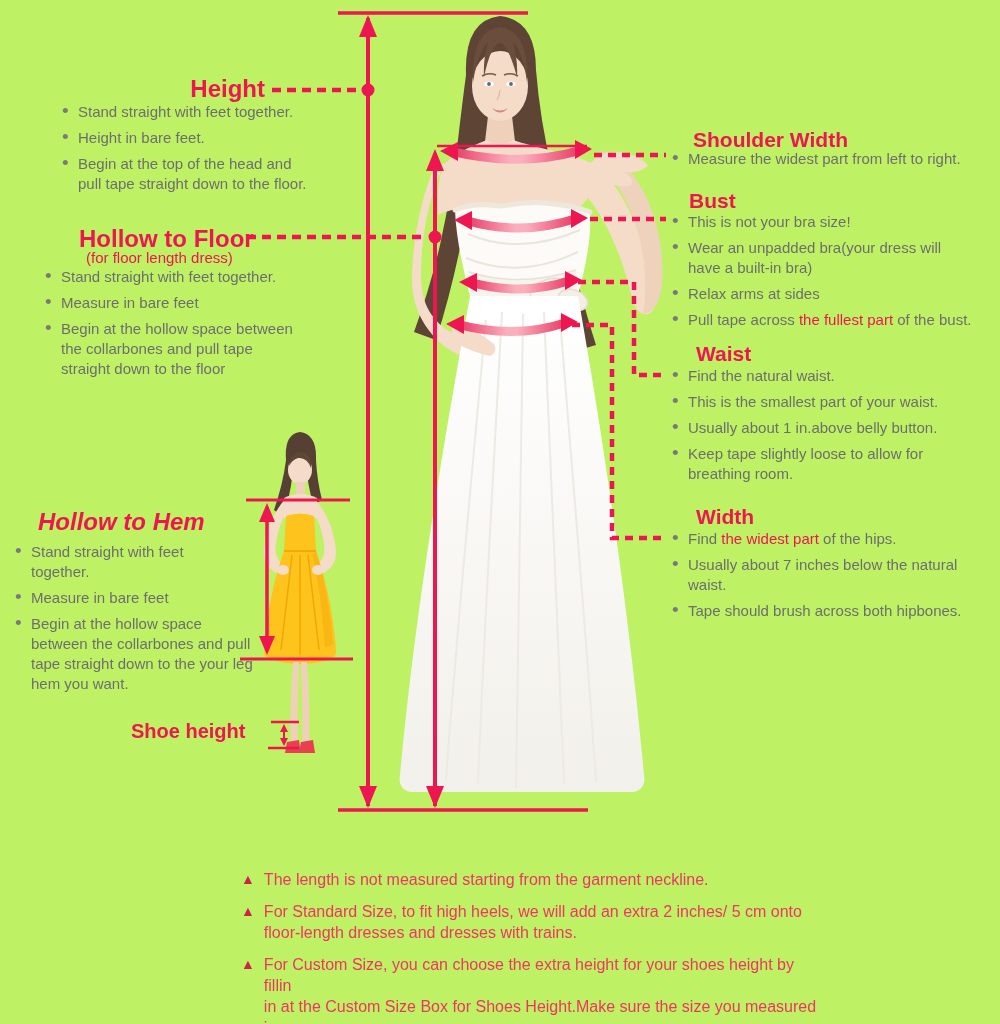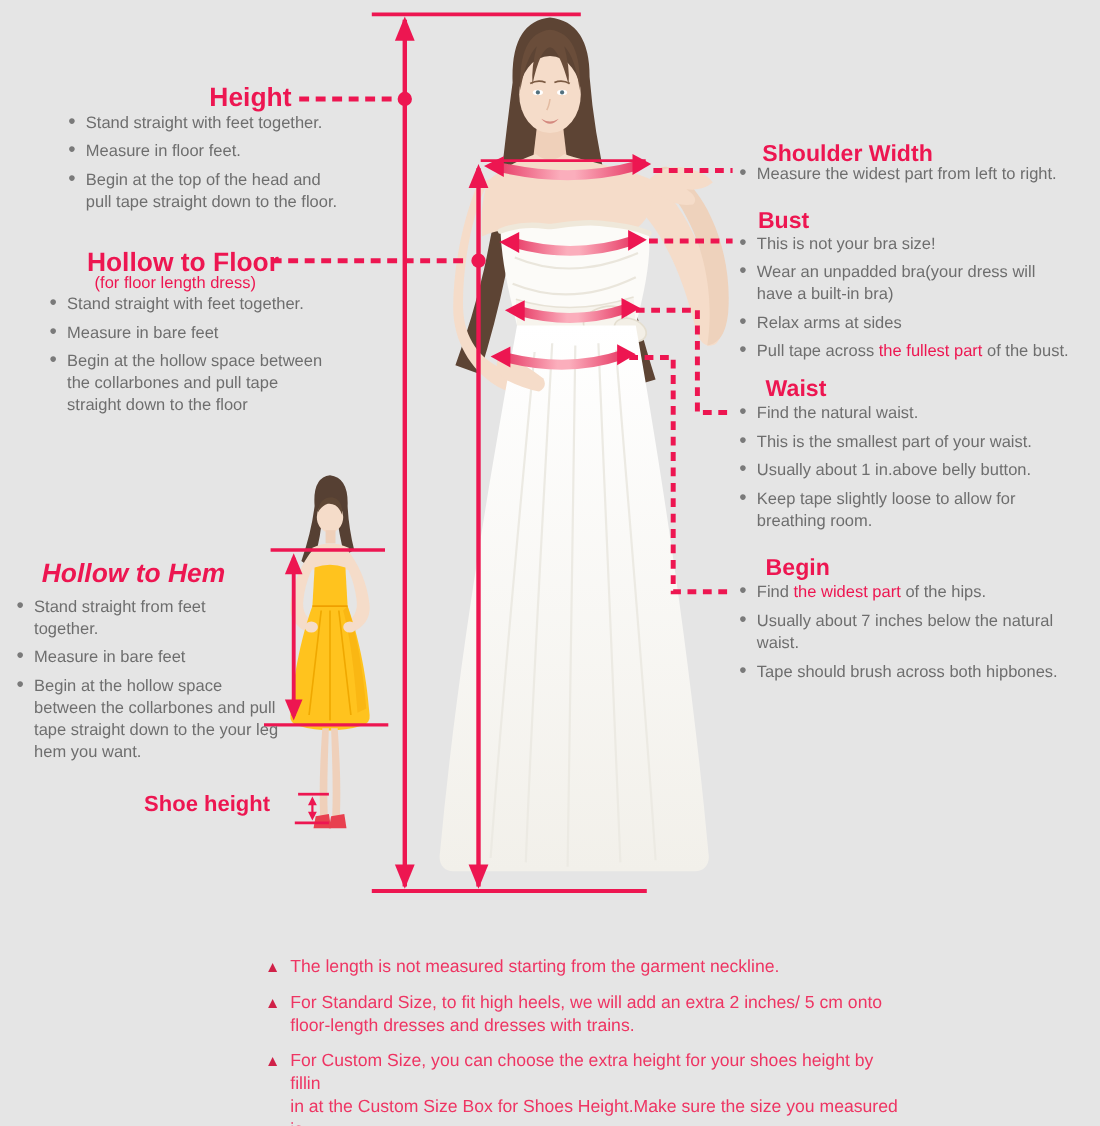--- a/index.html
+++ b/index.html
@@ -1,17 +1,17 @@
 <!DOCTYPE html>
 <html><head>
 <meta charset="utf-8">
 <style>
   html,body{margin:0;padding:0;background:#ffffff;}
   .canvas{
-    position:relative;width:1000px;height:1024px;background:#e5e5e5;
+    position:relative;width:1000px;height:1024px;background:#bef264;
     font-family:"Liberation Sans","DejaVu Sans",sans-serif;overflow:hidden;
   }
   .fig{position:absolute;left:0;top:0;width:1000px;height:1024px;}
   .abs{position:absolute;}
   .title{color:#ed1651;font-weight:bold;line-height:1.05;white-space:nowrap;}
   .t-left{font-size:24px;}
   .t-right{font-size:21px;}
   .subtitle{color:#ed1651;font-weight:normal;font-size:15px;white-space:nowrap;}
   .bullets{color:#6e6e6e;font-size:15px;line-height:20px;}
   .b-item{position:relative;margin-bottom:6px;padding-left:16px;}
@@ -193,40 +193,40 @@
       <path d="M284,727 L284,743" stroke-width="2" fill="none"></path>
       <polygon points="284,724 280,732 288,732" stroke="none"></polygon>
       <polygon points="284,746 280,738 288,738" stroke="none"></polygon>
     </g>
   </svg>
 
   <div class="abs title t-left" style="left:120px;top:76px;width:145px;text-align:right;">Height</div>
 
   <div class="abs bullets" style="left:62px;top:102px;width:300px;">
     <div class="b-item"><span class="btxt">Stand straight with feet together.</span></div>
-    <div class="b-item"><span class="btxt">Measure in floor feet.</span></div>
+    <div class="b-item"><span class="btxt">Height in bare feet.</span></div>
     <div class="b-item"><span class="btxt">Begin at the top of the head and
 pull tape straight down to the floor.</span></div>
   </div>
 
   <div class="abs title t-left" style="left:79px;top:226px;">Hollow to Floor</div>
   <div class="abs subtitle" style="left:86px;top:249px;">(for floor length dress)</div>
 
   <div class="abs bullets" style="left:45px;top:267px;width:310px;">
     <div class="b-item"><span class="btxt">Stand straight with feet together.</span></div>
     <div class="b-item"><span class="btxt">Measure in bare feet</span></div>
     <div class="b-item"><span class="btxt">Begin at the hollow space between
 the collarbones and pull tape
 straight down to the floor</span></div>
   </div>
 
   <div class="abs title t-left" style="left:38px;top:509px;font-style:italic;">Hollow to Hem</div>
 
   <div class="abs bullets" style="left:15px;top:542px;width:255px;">
-    <div class="b-item"><span class="btxt">Stand straight from feet
+    <div class="b-item"><span class="btxt">Stand straight with feet
 together.</span></div>
     <div class="b-item"><span class="btxt">Measure in bare feet</span></div>
     <div class="b-item"><span class="btxt">Begin at the hollow space
 between the collarbones and pull
 tape straight down to the your leg
 hem  you want.</span></div>
   </div>
 
   <div class="abs title t-left" style="left:131px;top:721px;font-size:20px;">Shoe height</div>
 
@@ -246,21 +246,21 @@
 
   <div class="abs title t-right" style="left:696px;top:343px;">Waist</div>
   <div class="abs bullets" style="left:672px;top:366px;width:330px;">
     <div class="b-item"><span class="btxt">Find the natural waist.</span></div>
     <div class="b-item"><span class="btxt">This is the smallest part of your waist.</span></div>
     <div class="b-item"><span class="btxt">Usually about 1 in.above belly button.</span></div>
     <div class="b-item"><span class="btxt">Keep tape slightly loose to allow for
 breathing room.</span></div>
   </div>
 
-  <div class="abs title t-right" style="left:696px;top:506px;">Begin</div>
+  <div class="abs title t-right" style="left:696px;top:506px;">Width</div>
   <div class="abs bullets" style="left:672px;top:529px;width:340px;">
     <div class="b-item"><span class="btxt"><span>Find </span><span class="hl">the widest part</span><span> of the hips.</span></span></div>
     <div class="b-item"><span class="btxt">Usually about 7 inches below the natural
 waist.</span></div>
     <div class="b-item"><span class="btxt">Tape should brush across both hipbones.</span></div>
   </div>
 
   <div class="abs notes" style="left:241px;top:869px;width:580px;">
     <div class="note">
       <span class="tri">▲</span>

